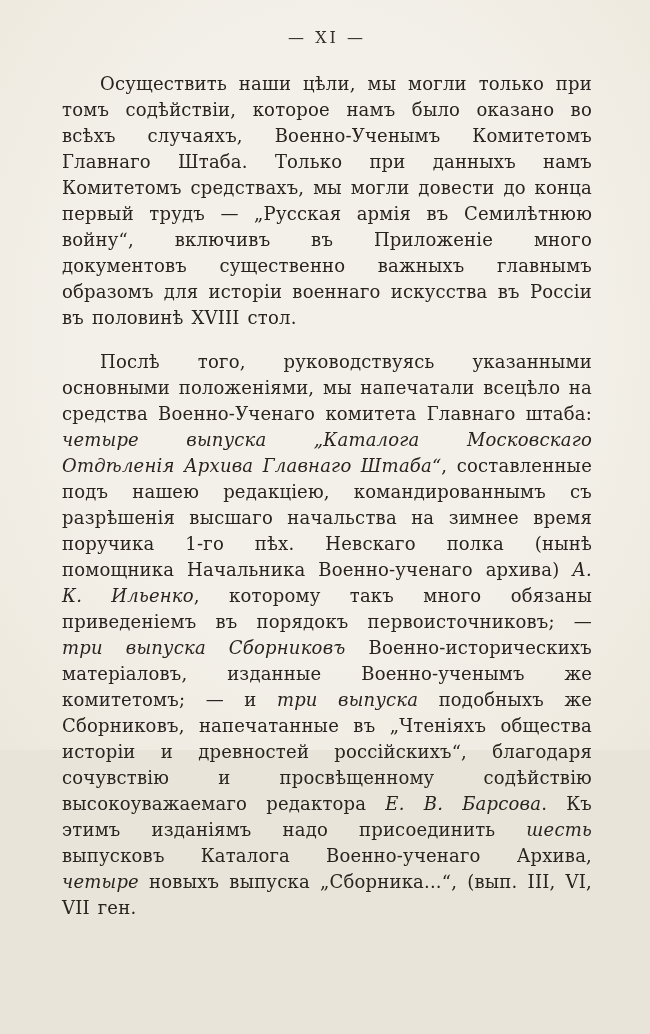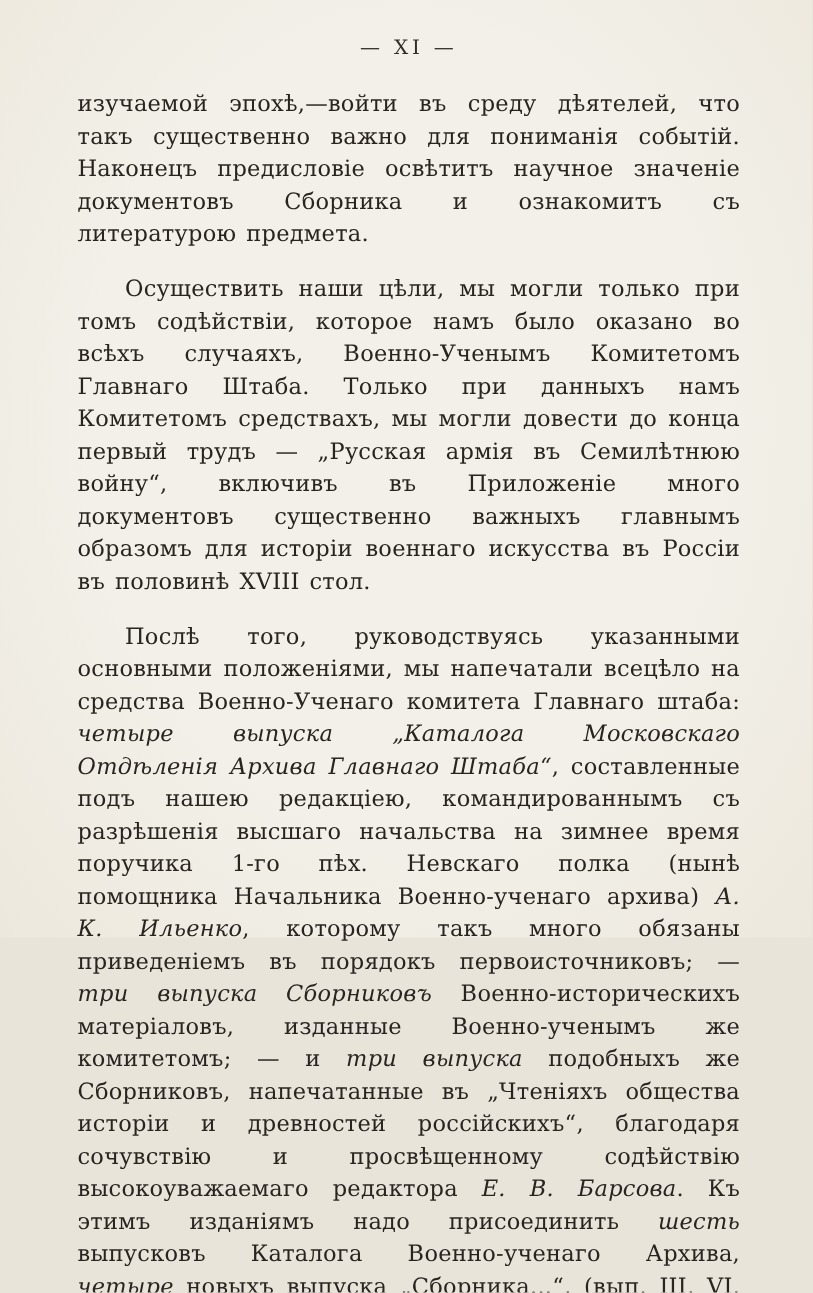--- a/index.html
+++ b/index.html
@@ -49,17 +49,16 @@
   }
   .para em {
   }
 </style>
 </head>
 <body>
 
 <div class="page">
   <div class="page-header">— XI —</div>
   <div class="text-block">
-      <p class="para"><span>изучаемой эпохѣ,—войти въ среду дѣятелей, что такъ существенно важно для пониманія событій. Наконецъ предисловіе освѣтитъ научное значеніе документовъ Сборника и ознакомитъ съ литературою предмета.</span></p>
       <p class="para indent"><span>Осуществить наши цѣли, мы могли только при томъ содѣйствіи, которое намъ было оказано во всѣхъ случаяхъ, Военно-Ученымъ Комитетомъ Главнаго Штаба. Только при данныхъ намъ Комитетомъ средствахъ, мы могли довести до конца первый трудъ — „Русская армія въ Семилѣтнюю войну“, включивъ въ Приложеніе много документовъ существенно важныхъ главнымъ образомъ для исторіи военнаго искусства въ Россіи въ половинѣ XVIII стол.</span></p>
       <p class="para indent"><span>Послѣ того, руководствуясь указанными основными положеніями, мы напечатали всецѣло на средства Военно-Ученаго комитета Главнаго штаба: </span><em>четыре выпуска „Каталога Московскаго Отдѣленія Архива Главнаго Штаба“</em><span>, составленные подъ нашею редакціею, командированнымъ съ разрѣшенія высшаго начальства на зимнее время поручика 1-го пѣх. Невскаго полка (нынѣ помощника Начальника Военно-ученаго архива) </span><em>А. К. Ильенко</em><span>, которому такъ много обязаны приведеніемъ въ порядокъ первоисточниковъ; — </span><em>три выпуска Сборниковъ</em><span> Военно-историческихъ матеріаловъ, изданные Военно-ученымъ же комитетомъ; — и </span><em>три выпуска</em><span> подобныхъ же Сборниковъ, напечатанные въ „Чтеніяхъ общества исторіи и древностей россійскихъ“, благодаря сочувствію и просвѣщенному содѣйствію высокоуважаемаго редактора </span><em>Е. В. Барсова</em><span>. Къ этимъ изданіямъ надо присоединить </span><em>шесть</em><span> выпусковъ Каталога Военно-ученаго Архива, </span><em>четыре</em><span> новыхъ выпуска „Сборника...“, (вып. III, VI, VII ген. </span></p>
     </div>
 </div>
 
 </body></html>

